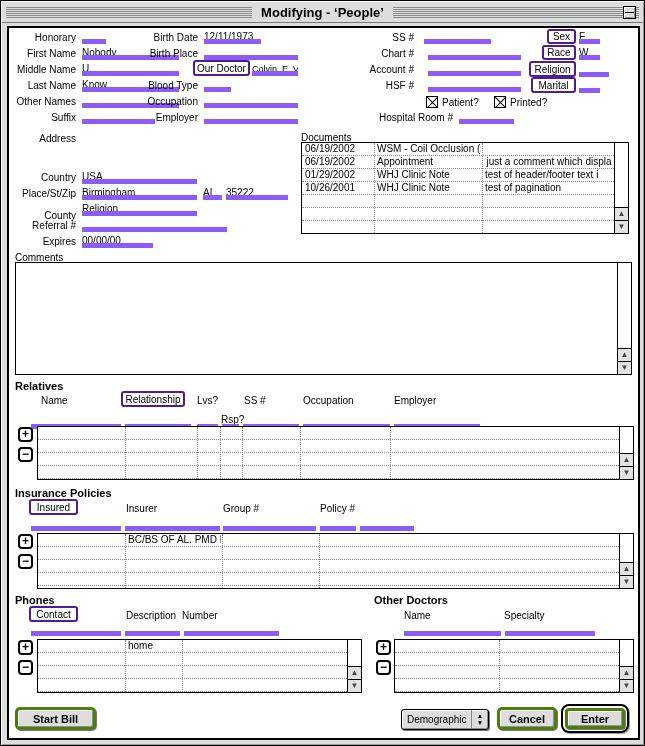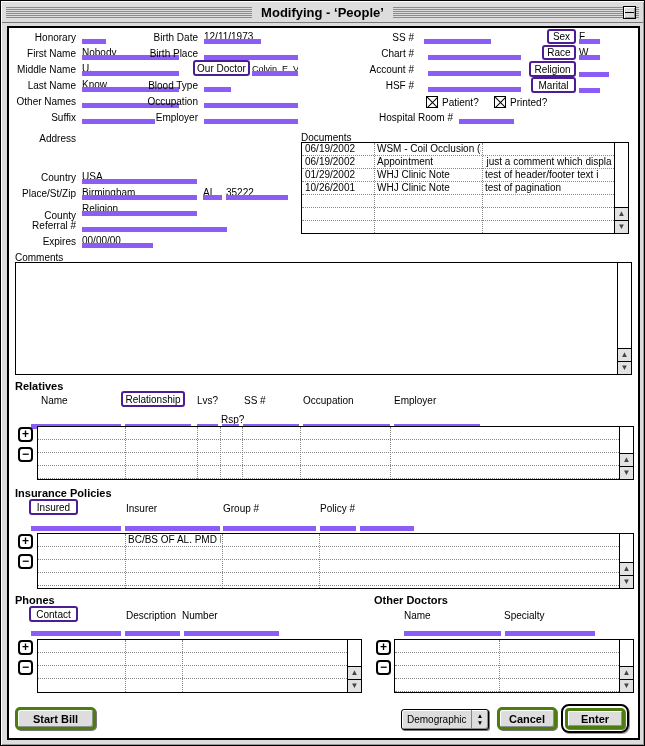--- a/index.html
+++ b/index.html
@@ -250,20 +250,23 @@
   <div class="hl" style="left:181px;top:608px;">Number</div>
   <div class="uf" style="left:30px;top:622px;width:90px;"></div>
   <div class="uf" style="left:124px;top:622px;width:55px;"></div>
   <div class="uf" style="left:183px;top:622px;width:95px;"></div>
   <div class="pm" style="left:17px;top:639px;">+</div>
   <div class="pm" style="left:17px;top:659px;">−</div>
   <div class="listbox" style="left:36px;top:638px;width:325px;height:54px;">
     <div class="rows">
       <div class="colsep" style="left:87px;"></div>
       <div class="colsep" style="left:144px;"></div>
+      <div class="lrow">
+        <span class="cell" style="left:90px;width:52px;">home</span>
+      </div>
       <div class="lrow"></div>
       <div class="lrow"></div>
       <div class="lrow"></div>
     </div>
     <div class="sbar">
       <div class="strack"></div>
       <div class="sbtn">▲</div>
       <div class="sbtn">▼</div>
     </div>
   </div>

